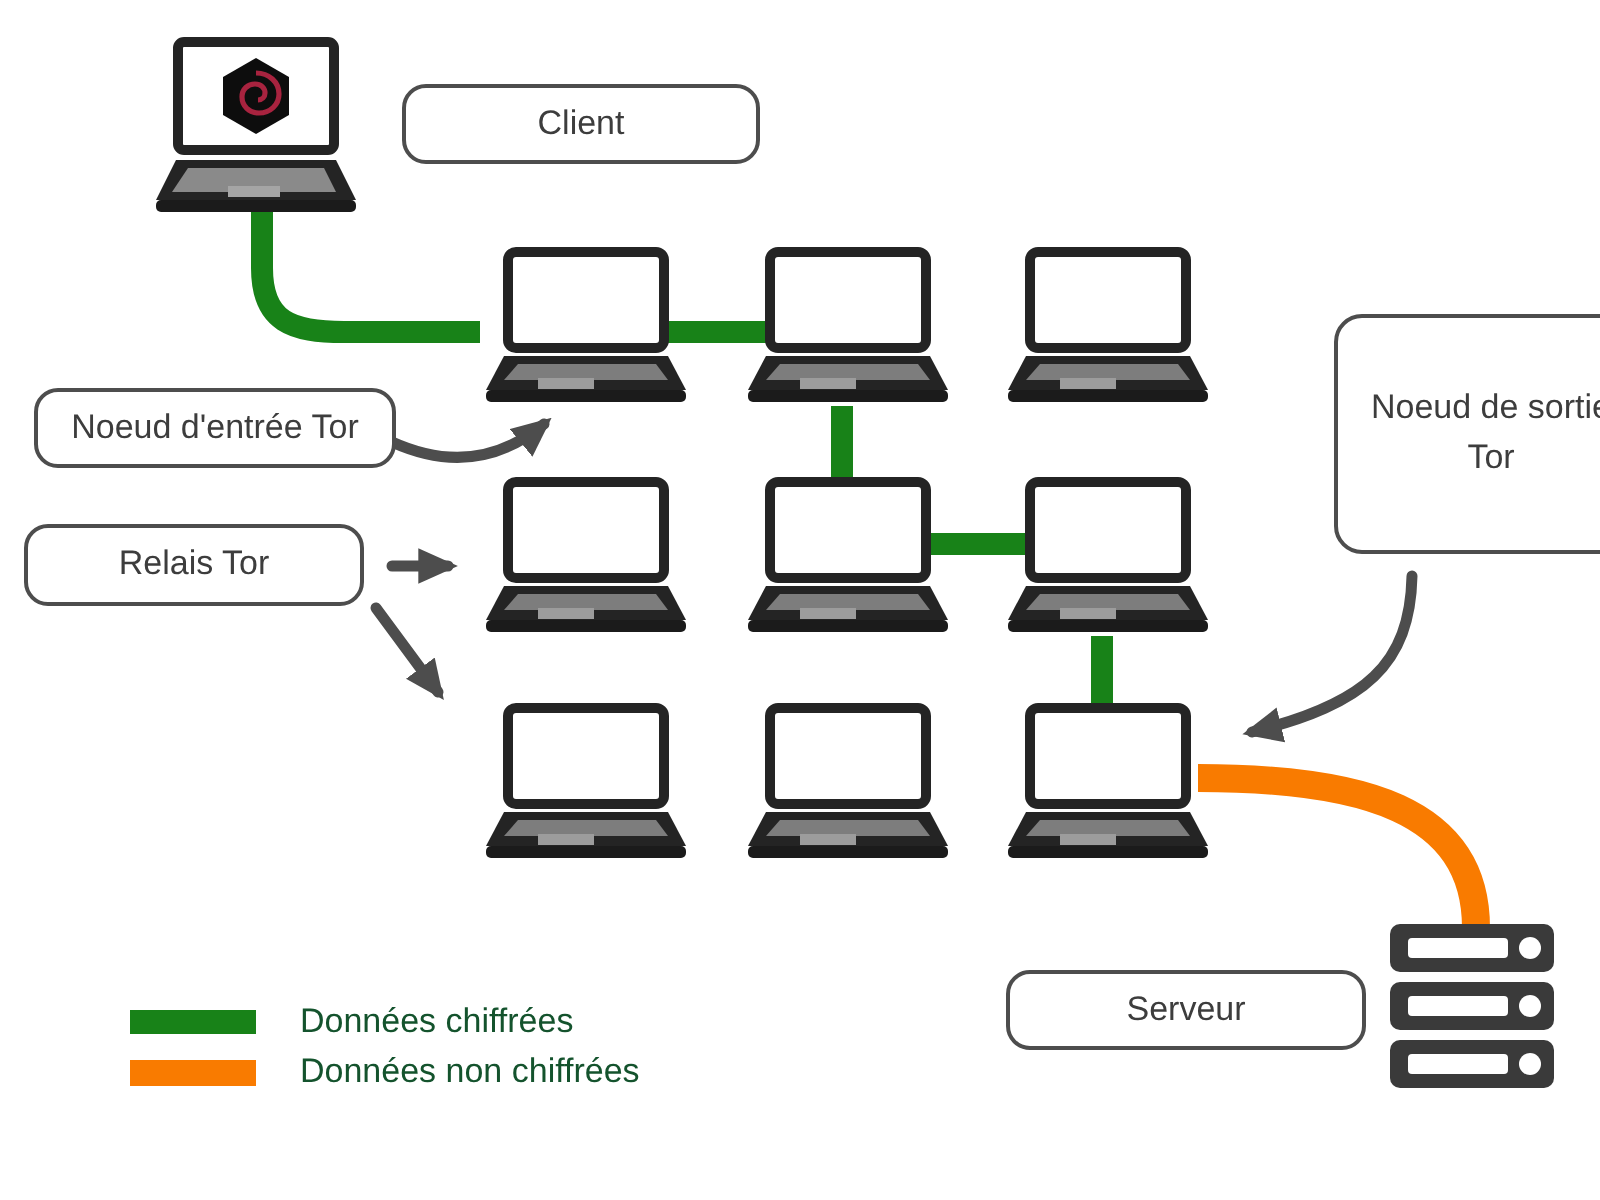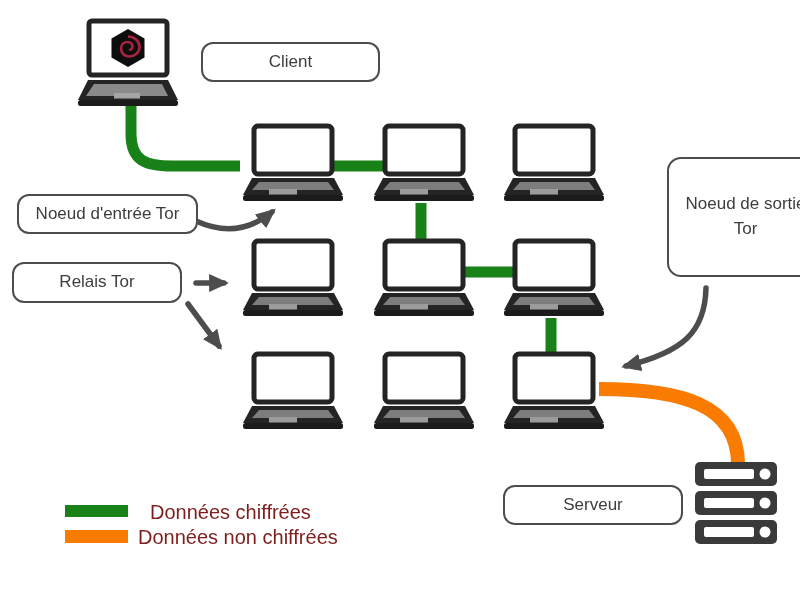--- a/index.html
+++ b/index.html
@@ -10,21 +10,21 @@
   .abs { position:absolute; }
   svg.layer { position:absolute; left:0; top:0; }
   .label-box {
     position:absolute; box-sizing:border-box;
     border:2.5px solid #4d4d4d; border-radius:12px; background:#ffffff;
     color:#3d3d3d; font-size:17px; line-height:1.45;
     display:flex; align-items:center; justify-content:center; text-align:center;
     padding:2px 8px;
   }
   .legend-label {
-    position:absolute; color:#7f1d1d; font-size:20px; white-space:nowrap;
+    position:absolute; color:#14532d; font-size:17px; white-space:nowrap;
   }
   .laptop { position:absolute; width:106px; height:80px; }
 </style>
 </head>
 <body>
 
 <div class="canvas">
 
   <svg class="layer" width="800" height="600" viewBox="0 0 800 600">
     <defs>
@@ -97,21 +97,21 @@
   <div class="label-box" style="left:503px; top:485px; width:180px; height:40px;text-align:right;">Serveur</div>
 
   <svg class="abs" style="left:65px; top:505px;" width="63" height="12">
     <rect x="0" y="0" width="63" height="12" fill="#188218"></rect>
   </svg>
   <div class="legend-label" style="left:150px; top:501px;">Données chiffrées</div>
 
   <svg class="abs" style="left:65px; top:530px;" width="63" height="13">
     <rect x="0" y="0" width="63" height="13" fill="#F97B00"></rect>
   </svg>
-  <div class="legend-label" style="left:138px; top:526px;">Données non chiffrées</div>
+  <div class="legend-label" style="left:150px; top:526px;">Données non chiffrées</div>
 
 <div class="laptop" style="left: 237px; top: 123px;">
       <svg width="106" height="80" viewBox="0 0 106 80">
         <rect x="17" y="3" width="78" height="48" rx="4" fill="#ffffff" stroke="#242424" stroke-width="5"></rect>
         <polygon points="15,55 97,55 106,72 6,72" fill="#242424"></polygon>
         <polygon points="22,59 91,59 97,67 15,67" fill="#7d7d7d"></polygon>
         <rect x="32" y="66" width="28" height="5.5" fill="#9c9c9c"></rect>
         <rect x="6" y="72" width="100" height="6" rx="2.5" fill="#1b1b1b"></rect>
       </svg>
     </div>

